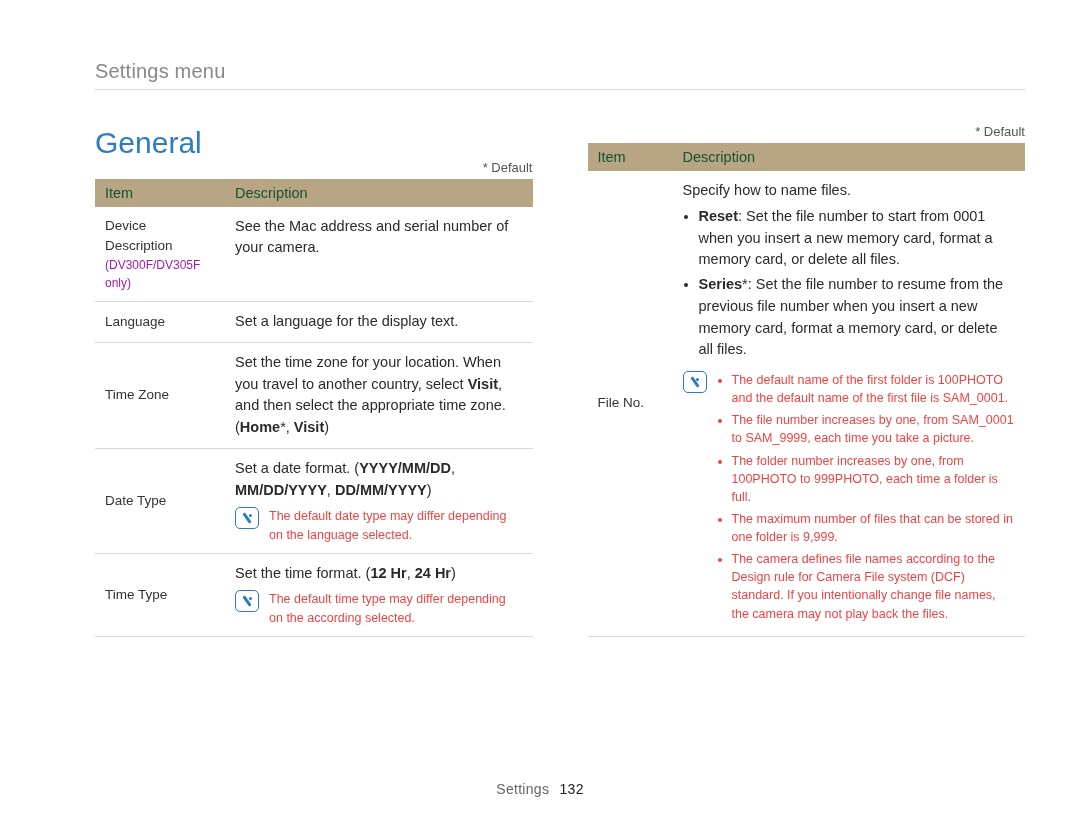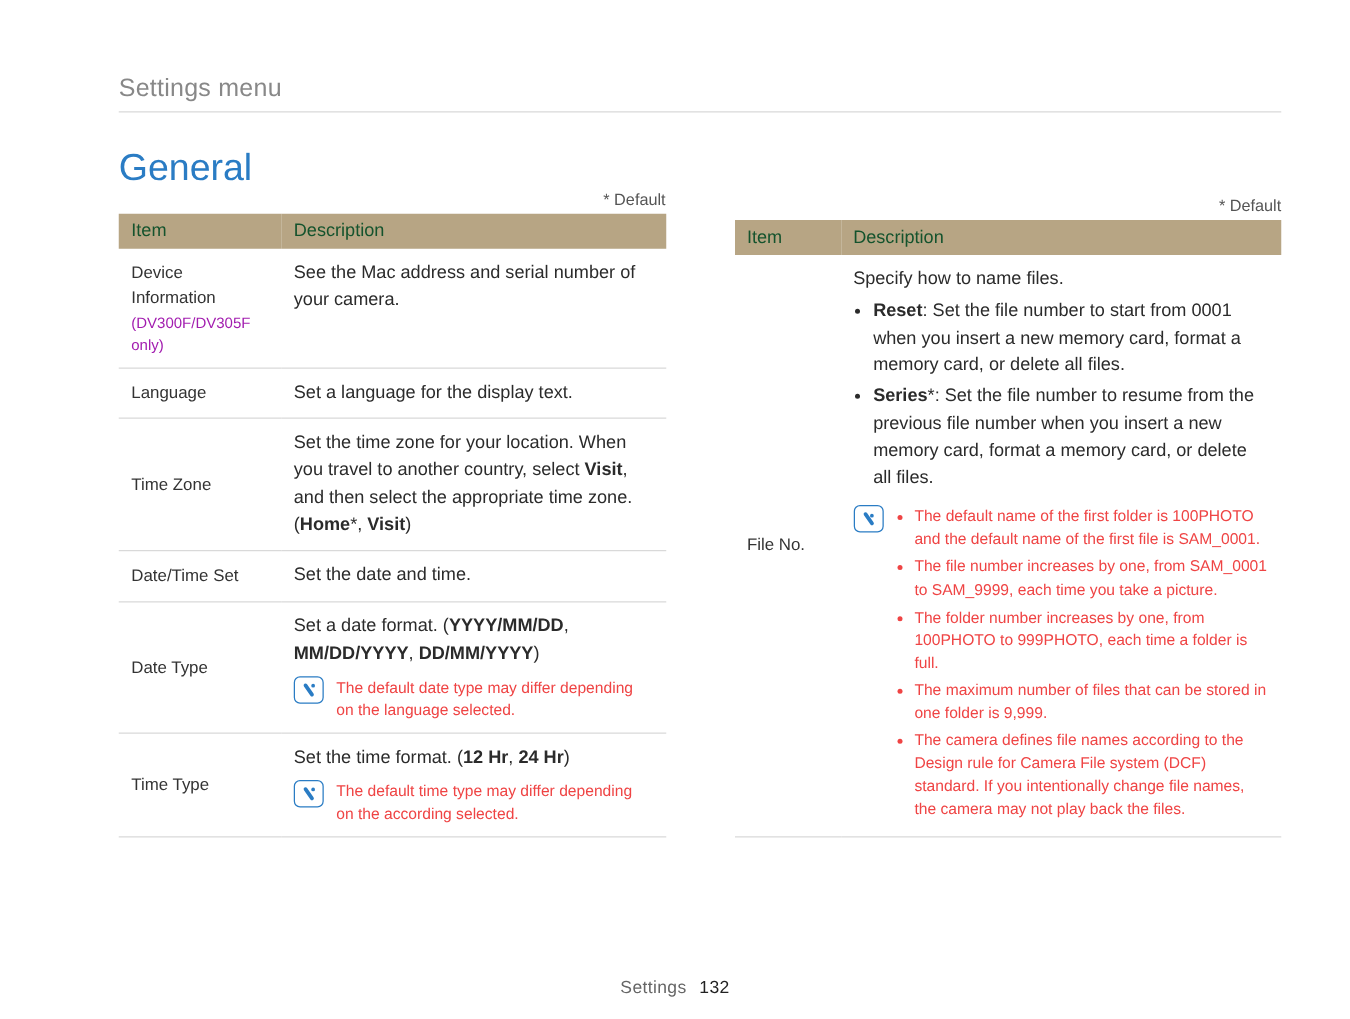--- a/index.html
+++ b/index.html
@@ -168,43 +168,39 @@
       <table class="settings">
         <thead>
           <tr>
             <th>Item</th>
             <th>Description</th>
           </tr>
         </thead>
         <tbody>
           <tr>
             <td class="item">
-              <span>Device Information</span>
+              <span>Device Description</span>
               <span class="item-sub">(DV300F/DV305F only)</span>
             </td>
             <td>See the Mac address and serial number of your camera.</td>
           </tr>
 
           <tr>
             <td class="item">Language</td>
             <td>Set a language for the display text.</td>
           </tr>
 
           <tr>
             <td class="item">Time Zone</td>
             <td>
               <span>Set the time zone for your location. When you travel to another country, select </span><span class="desc-strong">Visit</span><span>, and then select the appropriate time zone.</span><br>
               <span>(</span><span class="desc-strong">Home</span><span>*</span><span>, </span><span class="desc-strong">Visit</span><span>)</span>
             </td>
           </tr>
 
-          <tr>
-            <td class="item">Date/Time Set</td>
-            <td>Set the date and time.</td>
-          </tr>
 
           <tr>
             <td class="item">Date Type</td>
             <td>
               <span>Set a date format. (</span><span class="desc-strong">YYYY/MM/DD</span><span>, </span><span class="desc-strong">MM/DD/YYYY</span><span>, </span><span class="desc-strong">DD/MM/YYYY</span><span>)</span>
               <div class="note">
                 <div class="note-icon"></div>
                 <div class="note-body">The default date type may differ depending on the language selected.</div>
               </div>
             </td>

